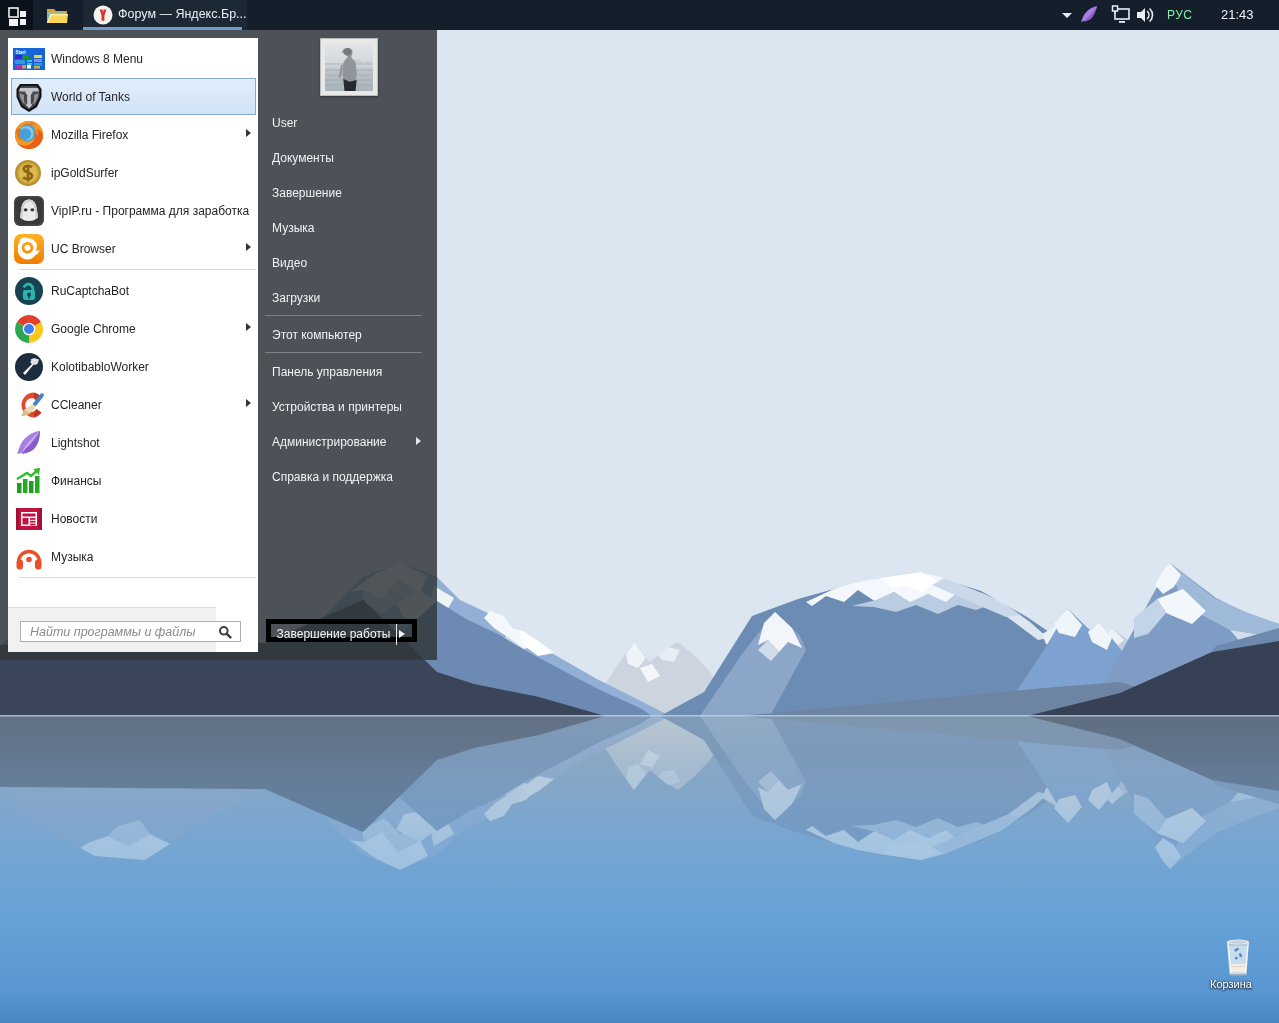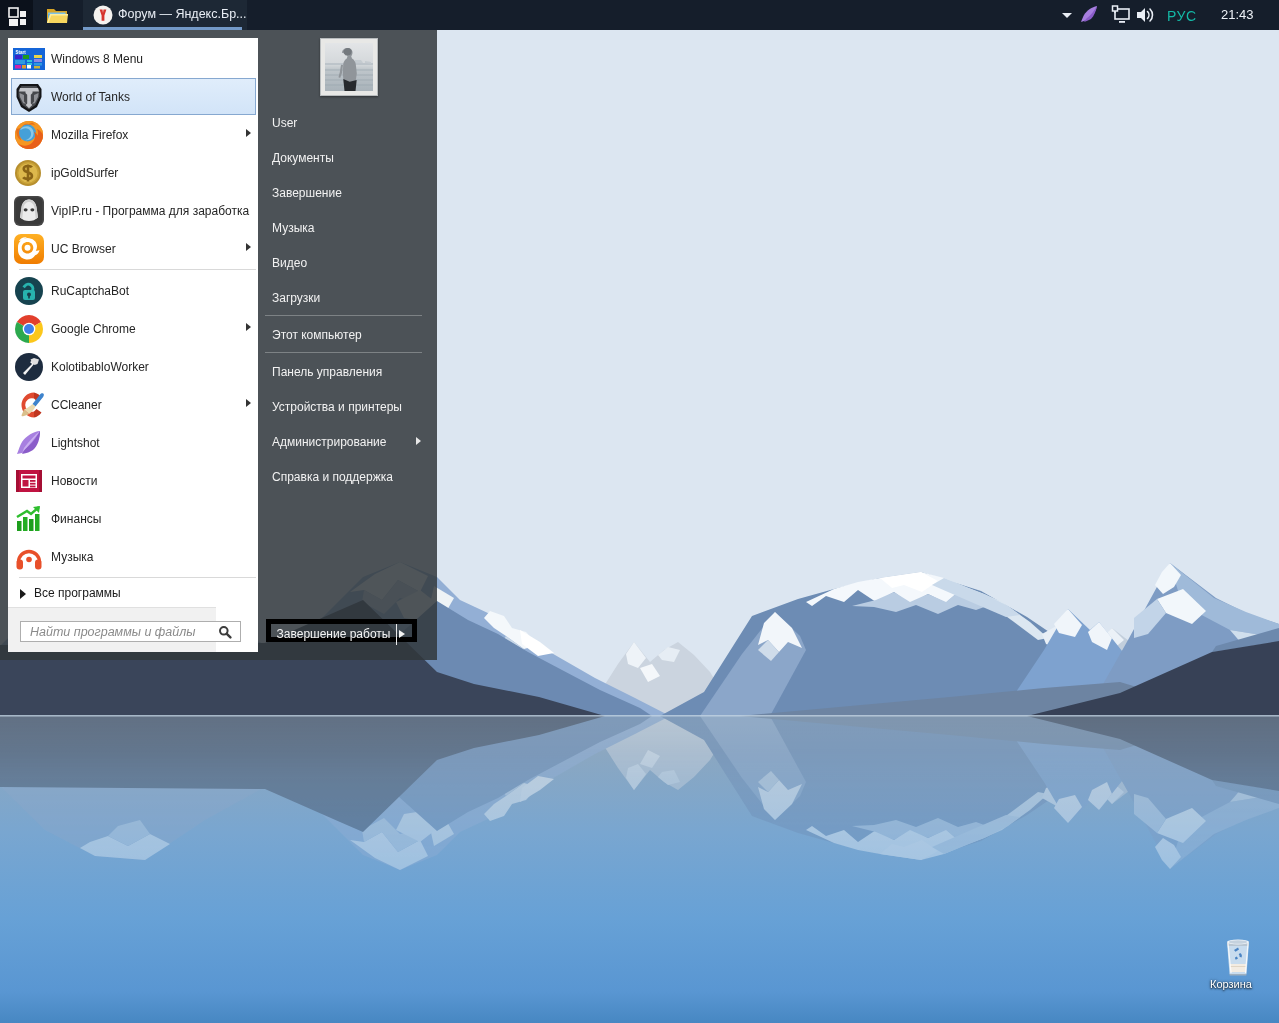--- a/index.html
+++ b/index.html
@@ -8,21 +8,21 @@
 #wall { position:absolute; left:0; top:0; width:1279px; height:1023px; }
 
 #taskbar { position:absolute; left:0; top:0; width:1279px; height:30px; background:#151e2b; z-index:50; }
 #startbtn { position:absolute; left:0; top:0; width:33px; height:30px; background:#0b111b; }
 #folderbtn { position:absolute; left:40px; top:0; width:34px; height:30px; }
 #tab { position:absolute; left:83px; top:0; width:164px; height:30px; background:#1d2835; }
 #tab .uline { position:absolute; left:0; bottom:0px; width:159px; height:3px; background:#7399c7; }
 #tab .ttl { position:absolute; left:35px; top:7px; color:#e9eef5; font-size:12.5px; white-space:nowrap; }
 #tray { position:absolute; left:0; top:0; width:1279px; height:30px; color:#e9eef5; }
 .trayicon { position:absolute; top:0; }
-#rus { position:absolute; left:1167px; top:8px; font-size:14px; letter-spacing:0.5px; color:#14b8a6; }
+#rus { position:absolute; left:1167px; top:8px; font-size:12px; letter-spacing:0.5px; color:#86efac; }
 #clock { position:absolute; left:1221px; top:7px; font-size:13px; color:#eef2f7; }
 
 #menu { position:absolute; left:0; top:30px; width:437px; height:630px; background:rgba(49,54,58,0.845); z-index:40; }
 #leftcol { position:absolute; left:8px; top:8px; width:250px; height:614px; background:#ffffff; }
 .mi { position:relative; height:38px; }
 .mi .ic { position:absolute; left:5px; top:3px; width:32px; height:32px; }
 .mi .lbl { position:absolute; left:43px; top:12px; font-size:12px; color:#252525; white-space:nowrap; }
 .mi .sub { position:absolute; right:7px; top:13px; width:0; height:0; border-left:5px solid #333; border-top:4px solid transparent; border-bottom:4px solid transparent; }
 .hlbox { position:absolute; left:3px; right:2px; top:0px; bottom:1px; border:1px solid #86a8d0; background:linear-gradient(#e0edfb,#d2e4f8); }
 .lsep { height:4px; position:relative; }
@@ -264,56 +264,52 @@
       <div class="mi">
           <div class="ic"><svg viewBox="0 0 32 32">
         <path d="M27 4 c-6 0-14 5-18 11 c-2 3-3 7-5 12 c5-1 10-2 13-4 c6-3 10-11 10-19 z" fill="#a77fe0"></path>
         <path d="M27 4 c-4 7-8 13-15 18 l-3 5 c5-1 8-2 11-4 c5-4 7-12 7-19 z" fill="#8a5cc9"></path>
         <path d="M27 4 c-5 4-11 10-16 17 l-1.5 4 c6-6 12-13 17.5-21 z" fill="#c9aef0"></path>
       </svg></div>
           <div class="lbl">Lightshot</div>
         </div>
       <div class="mi">
           <div class="ic"><svg viewBox="0 0 32 32">
+        <rect x="4" y="18" width="4.5" height="10" fill="#1d9e1d"></rect>
+        <rect x="10" y="14" width="4.5" height="14" fill="#23ad23"></rect>
+        <rect x="16" y="16" width="4.5" height="12" fill="#1d9e1d"></rect>
+        <rect x="22" y="11" width="4.5" height="17" fill="#23ad23"></rect>
+        <path d="M4 14 L14 8 L18 11 L26 4" stroke="#2ebe2e" stroke-width="2.5" fill="none"></path>
+        <path d="M20 4 L27 3 L26 10 Z" fill="#2ebe2e"></path>
+      </svg></div>
+          <div class="lbl">Финансы</div>
+        </div>
+      <div class="mi">
+          <div class="ic"><svg viewBox="0 0 32 32">
         <rect x="3" y="5" width="26" height="22" fill="#a50f34"></rect>
         <rect x="6" y="5" width="20" height="22" fill="#c01341"></rect>
         <rect x="8" y="9" width="16" height="14" fill="#ffffff"></rect>
         <rect x="9.5" y="10.5" width="13" height="3" fill="#c01341"></rect>
         <rect x="9.5" y="15" width="6" height="6.5" fill="#c01341"></rect>
         <rect x="17" y="15" width="5.5" height="1.8" fill="#c01341"></rect>
         <rect x="17" y="17.8" width="5.5" height="1.8" fill="#c01341"></rect>
         <rect x="17" y="20.6" width="5.5" height="1.8" fill="#c01341"></rect>
       </svg></div>
           <div class="lbl">Новости</div>
         </div>
       <div class="mi">
           <div class="ic"><svg viewBox="0 0 32 32">
-        <rect x="4" y="18" width="4.5" height="10" fill="#1d9e1d"></rect>
-        <rect x="10" y="14" width="4.5" height="14" fill="#23ad23"></rect>
-        <rect x="16" y="16" width="4.5" height="12" fill="#1d9e1d"></rect>
-        <rect x="22" y="11" width="4.5" height="17" fill="#23ad23"></rect>
-        <path d="M4 14 L14 8 L18 11 L26 4" stroke="#2ebe2e" stroke-width="2.5" fill="none"></path>
-        <path d="M20 4 L27 3 L26 10 Z" fill="#2ebe2e"></path>
-      </svg></div>
-          <div class="lbl">Финансы</div>
-        </div>
-      <div class="mi">
-          <div class="ic"><svg viewBox="0 0 32 32">
         <path d="M5.5 21 a10.5 10.5 0 0 1 21 0" stroke="#e8502a" stroke-width="3.4" fill="none"></path>
         <rect x="3.5" y="18.5" width="6.5" height="10" rx="3" fill="#e8502a"></rect>
         <rect x="22" y="18.5" width="6.5" height="10" rx="3" fill="#e8502a"></rect>
         <circle cx="16" cy="18.5" r="2.8" fill="#e8502a"></circle>
       </svg></div>
           <div class="lbl">Музыка</div>
         </div>
       <div class="lsep"></div>
-      <div id="allprog">
-          <div class="tri"></div>
-          <div class="lbl">Все программы</div>
-        </div>
       <div id="searchstrip">
         <div id="searchbox">
             <div class="ph">Найти программы и файлы</div>
           <svg width="14" height="14" viewBox="0 0 14 14">
               <circle cx="5.8" cy="5.8" r="3.8" stroke="#3c3c3c" stroke-width="2" fill="none"></circle>
               <line x1="8.8" y1="8.8" x2="12.4" y2="12.4" stroke="#3c3c3c" stroke-width="2.4" stroke-linecap="round"></line>
             </svg>
         </div>
       </div>
     </div>

